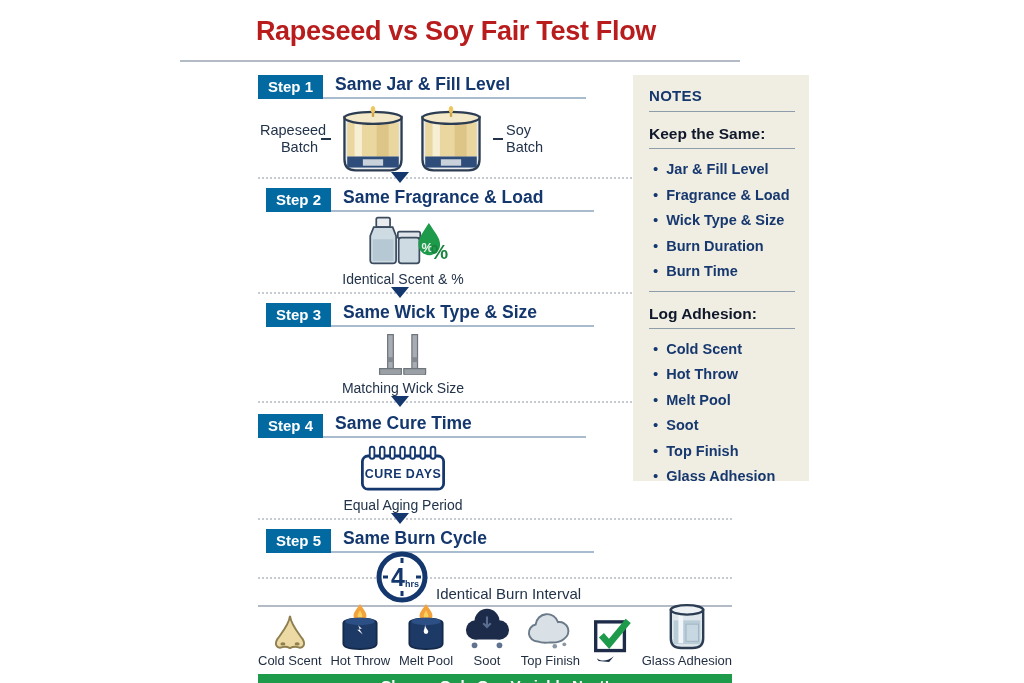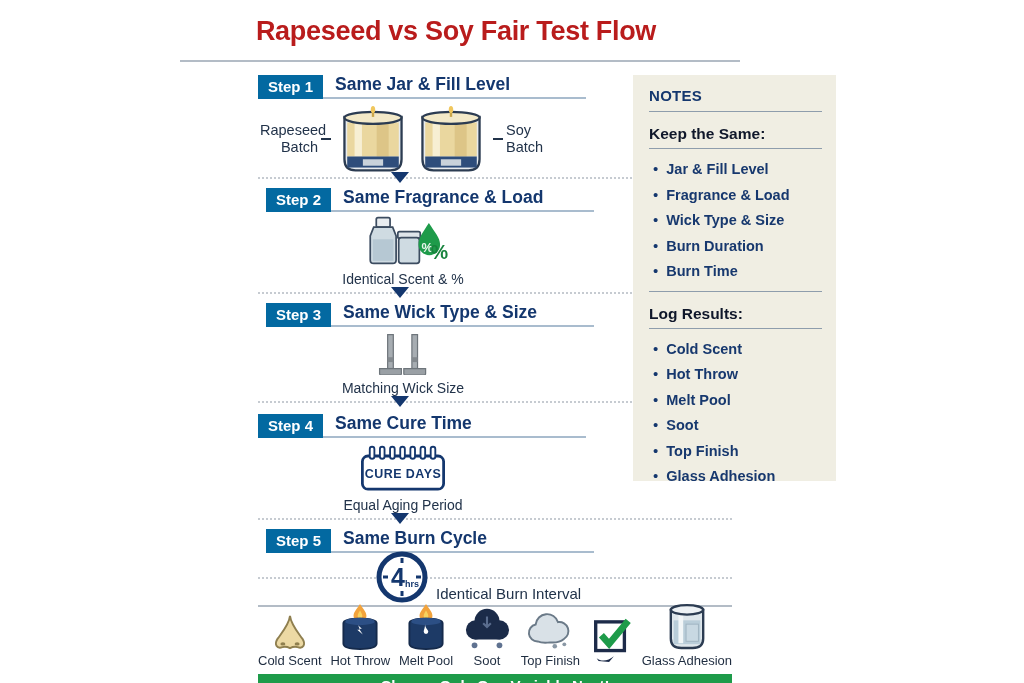--- a/index.html
+++ b/index.html
@@ -49,21 +49,21 @@
   
   .legend { display:flex; justify-content:space-between; align-items:flex-end; margin-top:5px; height:56px; }
   .legend-item { display:flex; flex-direction:column; align-items:center; justify-content:flex-end; }
   .legend-label { font-size:13px; color:#1f2d40; margin-top:2px; white-space:nowrap; }
 
   
   .banner { margin-top:6px; height:24px; background:#1e9b4a; color:#ffffff;
             font-size:15px; font-weight:bold; text-align:center; line-height:24px; }
 
   
-  .notes { position:absolute; left:633px; top:75px; width:203px; height:406px;
+  .notes { position:absolute; left:633px; top:75px; width:176px; height:406px;
            background:#f0eee3; padding:12px 14px 10px 16px; }
   .notes-title { font-size:15px; font-weight:bold; color:#14376e; letter-spacing:0.3px;
                  padding-bottom:7px; border-bottom:1.5px solid #8e9dac; margin-bottom:13px; }
   .notes-sec-heading { font-size:15.5px; font-weight:bold; color:#0f172a;
                        padding-bottom:5px; border-bottom:1.5px solid #8e9dac; margin-bottom:12px; }
   .notes ul { list-style:none; }
   .notes li { display:flex; align-items:flex-start; margin-bottom:9px; }
   .bullet { color:#14376e; font-size:15px; line-height:16.5px; margin:0 8px 0 4px; }
   .note-text { font-size:14.5px; font-weight:bold; color:#17386e; line-height:16.5px; }
   .notes-divider { border-top:1.5px solid #8e9dac; margin:11px 0 13px; }
@@ -302,21 +302,21 @@
           <span class="note-text">Burn Duration</span>
         </li>
       <li>
           <span class="bullet">•</span>
           <span class="note-text">Burn Time</span>
         </li>
     </ul>
 
     <div class="notes-divider"></div>
 
-    <div class="notes-sec-heading">Log Results:</div>
+    <div class="notes-sec-heading">Log Adhesion:</div>
     <ul>
       <li>
           <span class="bullet">•</span>
           <span class="note-text">Cold Scent</span>
         </li>
       <li>
           <span class="bullet">•</span>
           <span class="note-text">Hot Throw</span>
         </li>
       <li>

